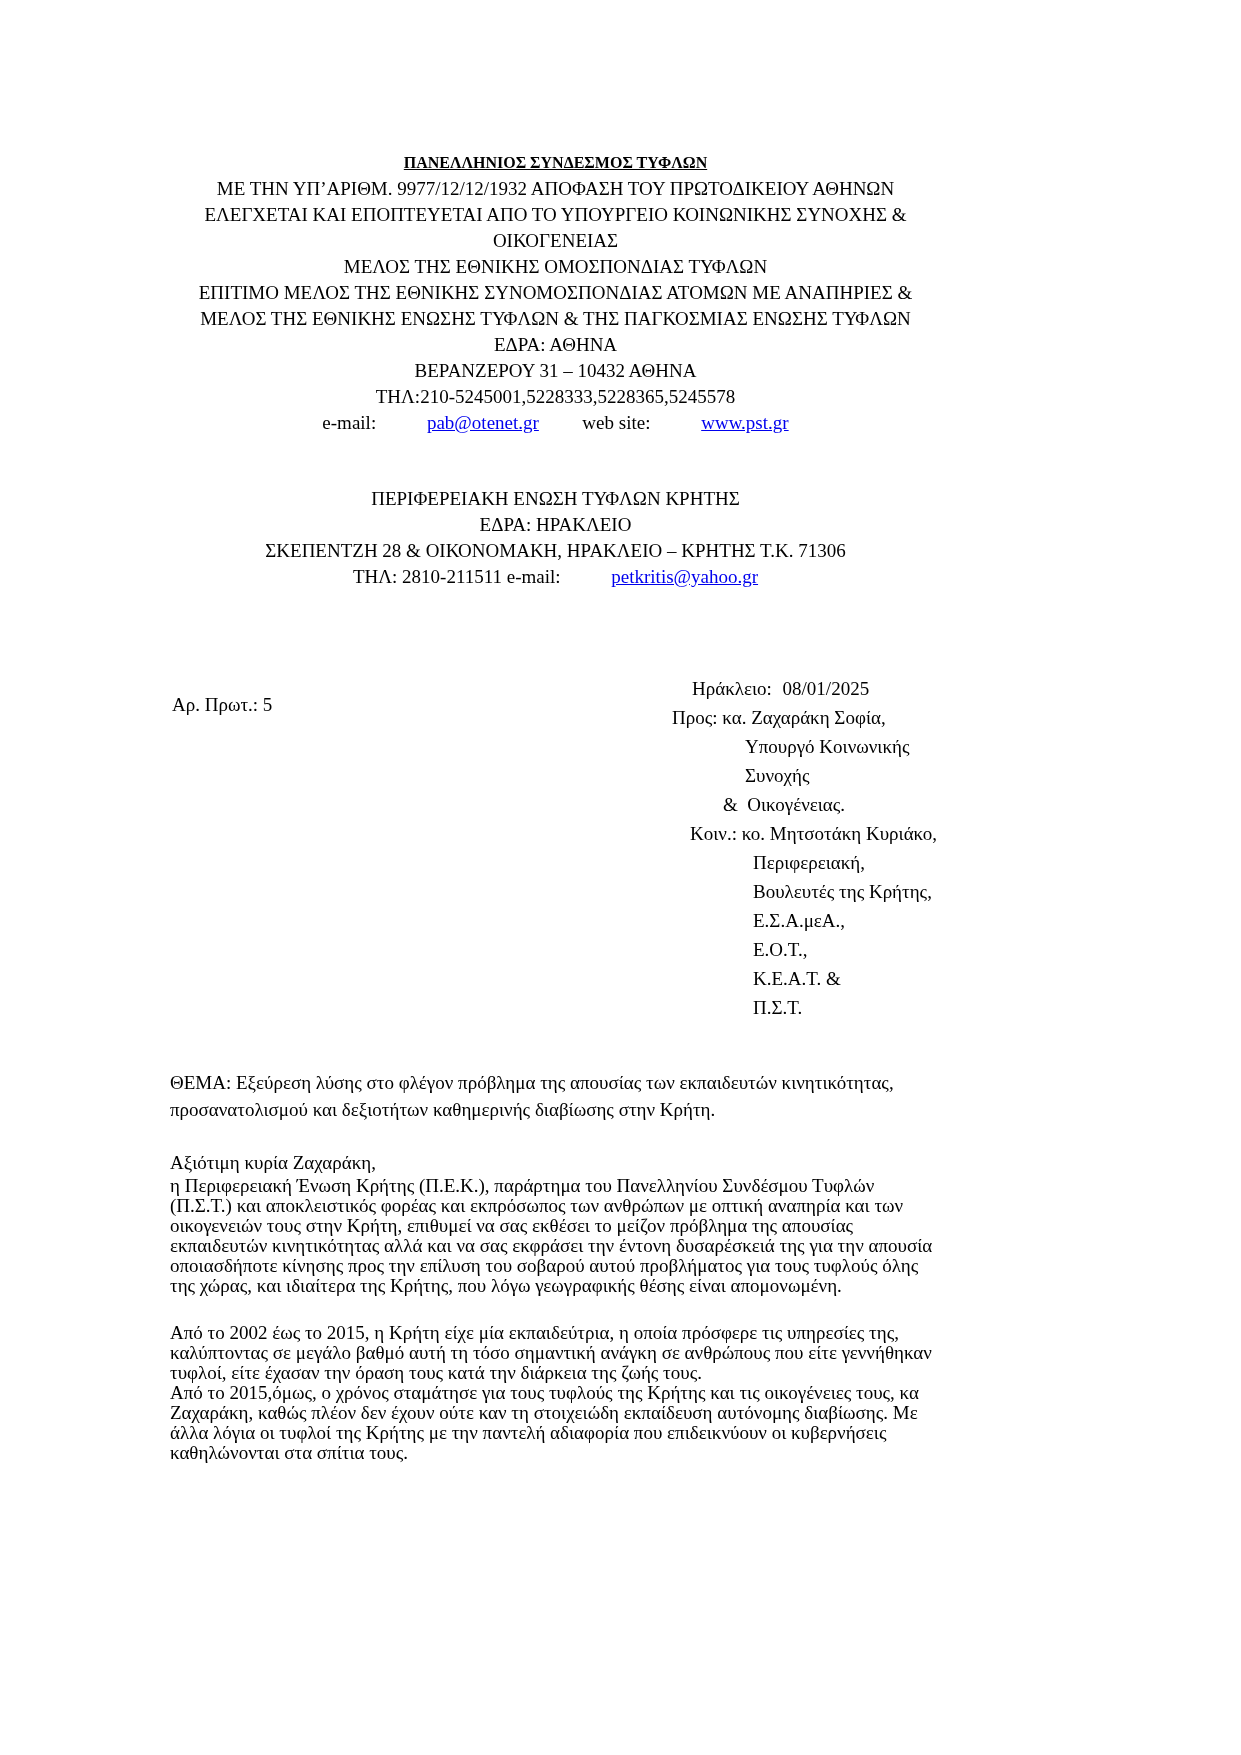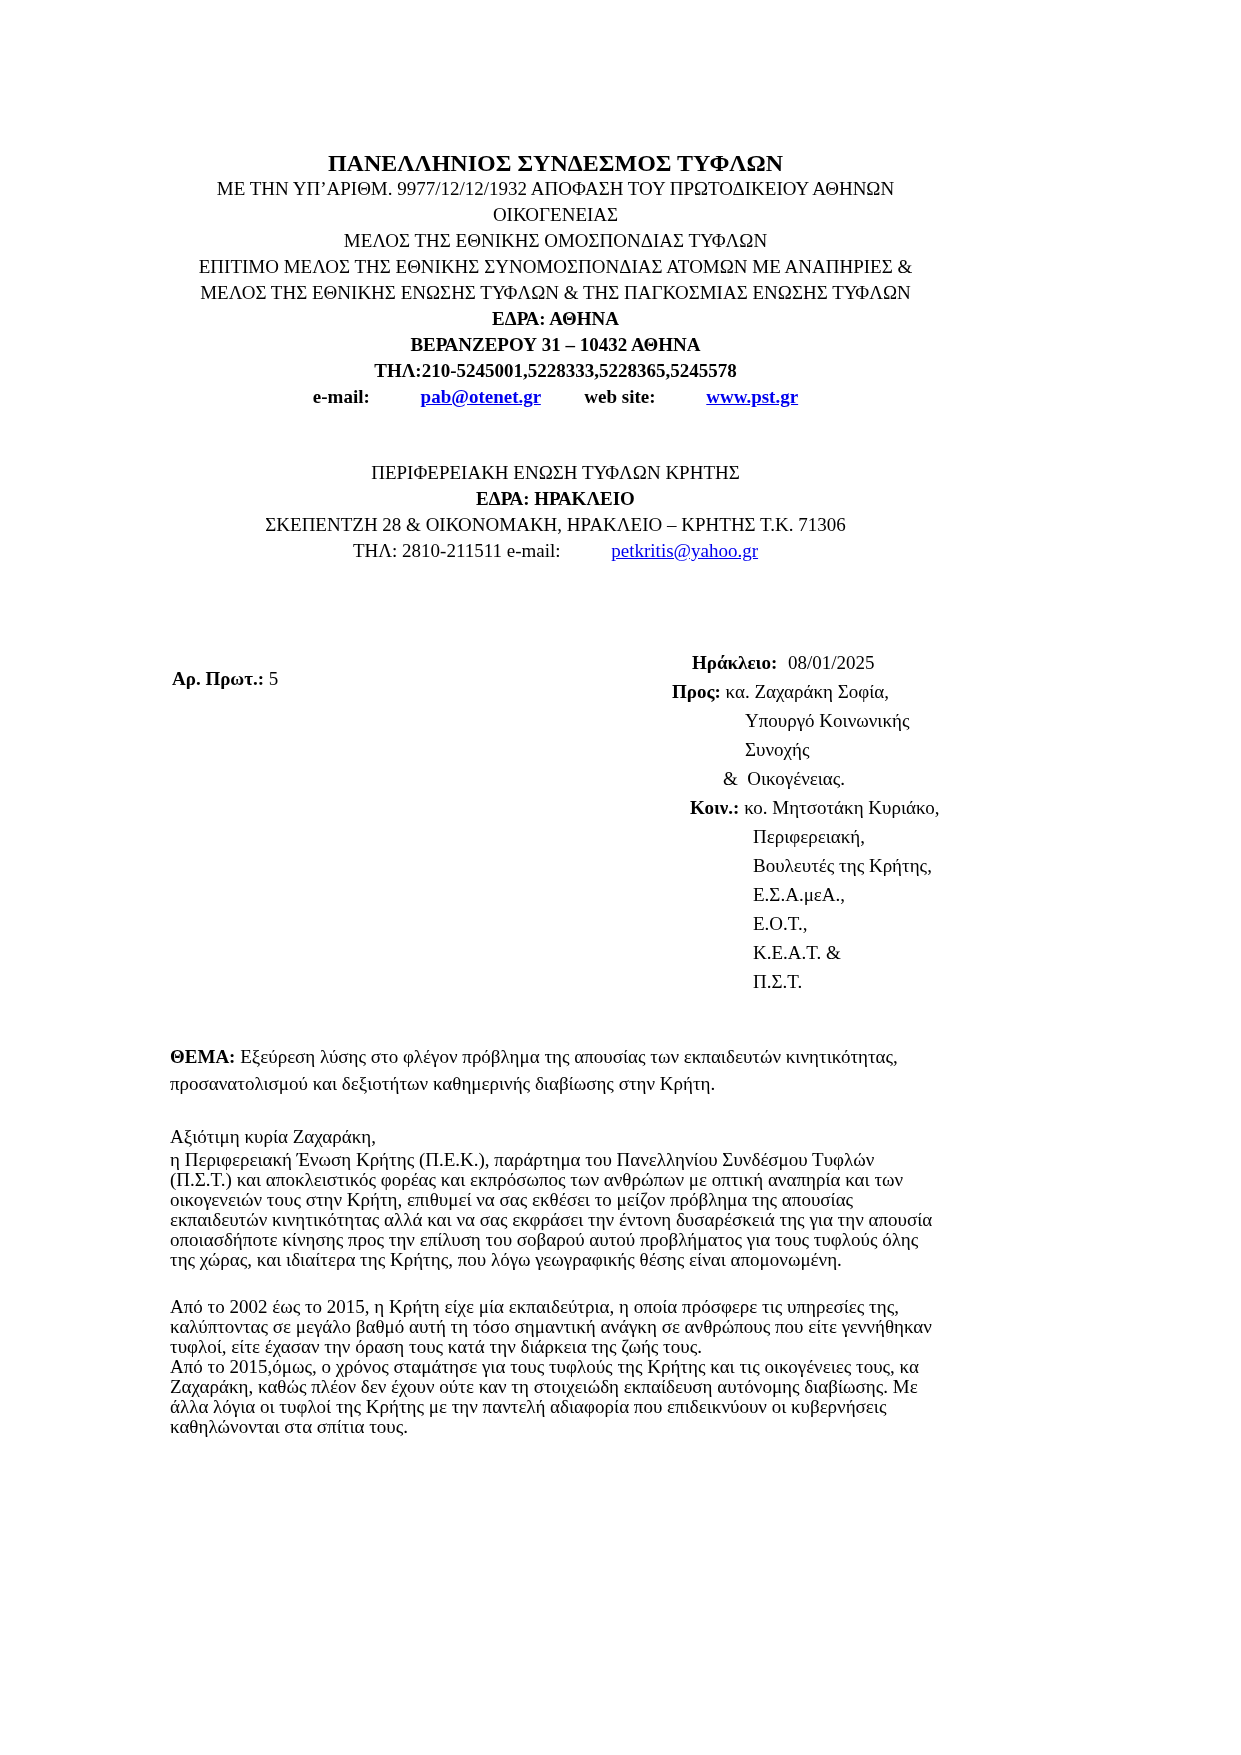--- a/index.html
+++ b/index.html
@@ -10,25 +10,25 @@
     margin: 0 auto;
     background: #ffffff;
     box-sizing: border-box;
     padding: 150px 300px 0 170px;
     overflow: hidden;
     color: #000;
     font-family: "Liberation Serif", "DejaVu Serif", serif;
     font-size: 19px;
     line-height: 26px;
   }
-  .bold { font-weight: bold; }
+  .bold { font-weight: normal; }
   .center { text-align: center; }
   a.link { color: #0000ee; text-decoration: underline; cursor: pointer; margin-left: 46px; }
   .org-header .h-line { line-height: 26px; }
-  .org-title { font-size: 24px; font-weight: bold; }
+  .org-title { font-size: 16px; font-weight: bold; text-decoration: underline; }
   .contact-gap { display: inline-block; width: 34px; }
   .branch-header { margin-top: 50px; }
   .branch-header .h-line { line-height: 26px; text-align: center; }
   .meta-block { margin-top: 84px; position: relative; line-height: 29px; }
   .protocol-line { position: absolute; left: 2px; top: 16px; }
   .addr-col { margin-left: 502px; }
   .addr-col .line { line-height: 29px; }
   .ind-herakleio { padding-left: 20px; }
   .ind-pros { padding-left: 0; }
   .ind-ypourgo { padding-left: 73px; }
@@ -42,20 +42,21 @@
   .value-after-label { margin-left: 6px; }
 </style>
 </head>
 <body>
 
 <div class="page">
 
   <header class="org-header center">
     <div class="h-line org-title">ΠΑΝΕΛΛΗΝΙΟΣ ΣΥΝΔΕΣΜΟΣ ΤΥΦΛΩΝ</div>
     <div class="h-line">ΜΕ ΤΗΝ ΥΠ’ΑΡΙΘΜ. 9977/12/12/1932 ΑΠΟΦΑΣΗ ΤΟΥ ΠΡΩΤΟΔΙΚΕΙΟΥ ΑΘΗΝΩΝ</div>
+    <div class="h-line">ΕΛΕΓΧΕΤΑΙ ΚΑΙ ΕΠΟΠΤΕΥΕΤΑΙ ΑΠΟ ΤΟ ΥΠΟΥΡΓΕΙΟ ΚΟΙΝΩΝΙΚΗΣ ΣΥΝΟΧΗΣ &amp;</div>
     <div class="h-line">ΟΙΚΟΓΕΝΕΙΑΣ</div>
     <div class="h-line">ΜΕΛΟΣ ΤΗΣ ΕΘΝΙΚΗΣ ΟΜΟΣΠΟΝΔΙΑΣ ΤΥΦΛΩΝ</div>
     <div class="h-line">ΕΠΙΤΙΜΟ ΜΕΛΟΣ ΤΗΣ ΕΘΝΙΚΗΣ ΣΥΝΟΜΟΣΠΟΝΔΙΑΣ ΑΤΟΜΩΝ ΜΕ ΑΝΑΠΗΡΙΕΣ &amp;</div>
     <div class="h-line">ΜΕΛΟΣ ΤΗΣ ΕΘΝΙΚΗΣ ΕΝΩΣΗΣ ΤΥΦΛΩΝ &amp; ΤΗΣ ΠΑΓΚΟΣΜΙΑΣ ΕΝΩΣΗΣ ΤΥΦΛΩΝ</div>
     <div class="h-line bold">ΕΔΡΑ: ΑΘΗΝΑ</div>
     <div class="h-line bold">ΒΕΡΑΝΖΕΡΟΥ 31 – 10432 ΑΘΗΝΑ</div>
     <div class="h-line bold">ΤΗΛ:210-5245001,5228333,5228365,5245578</div>
     <div class="h-line bold">
       <span>e-mail:</span>
       <a class="link">pab@otenet.gr</a>

